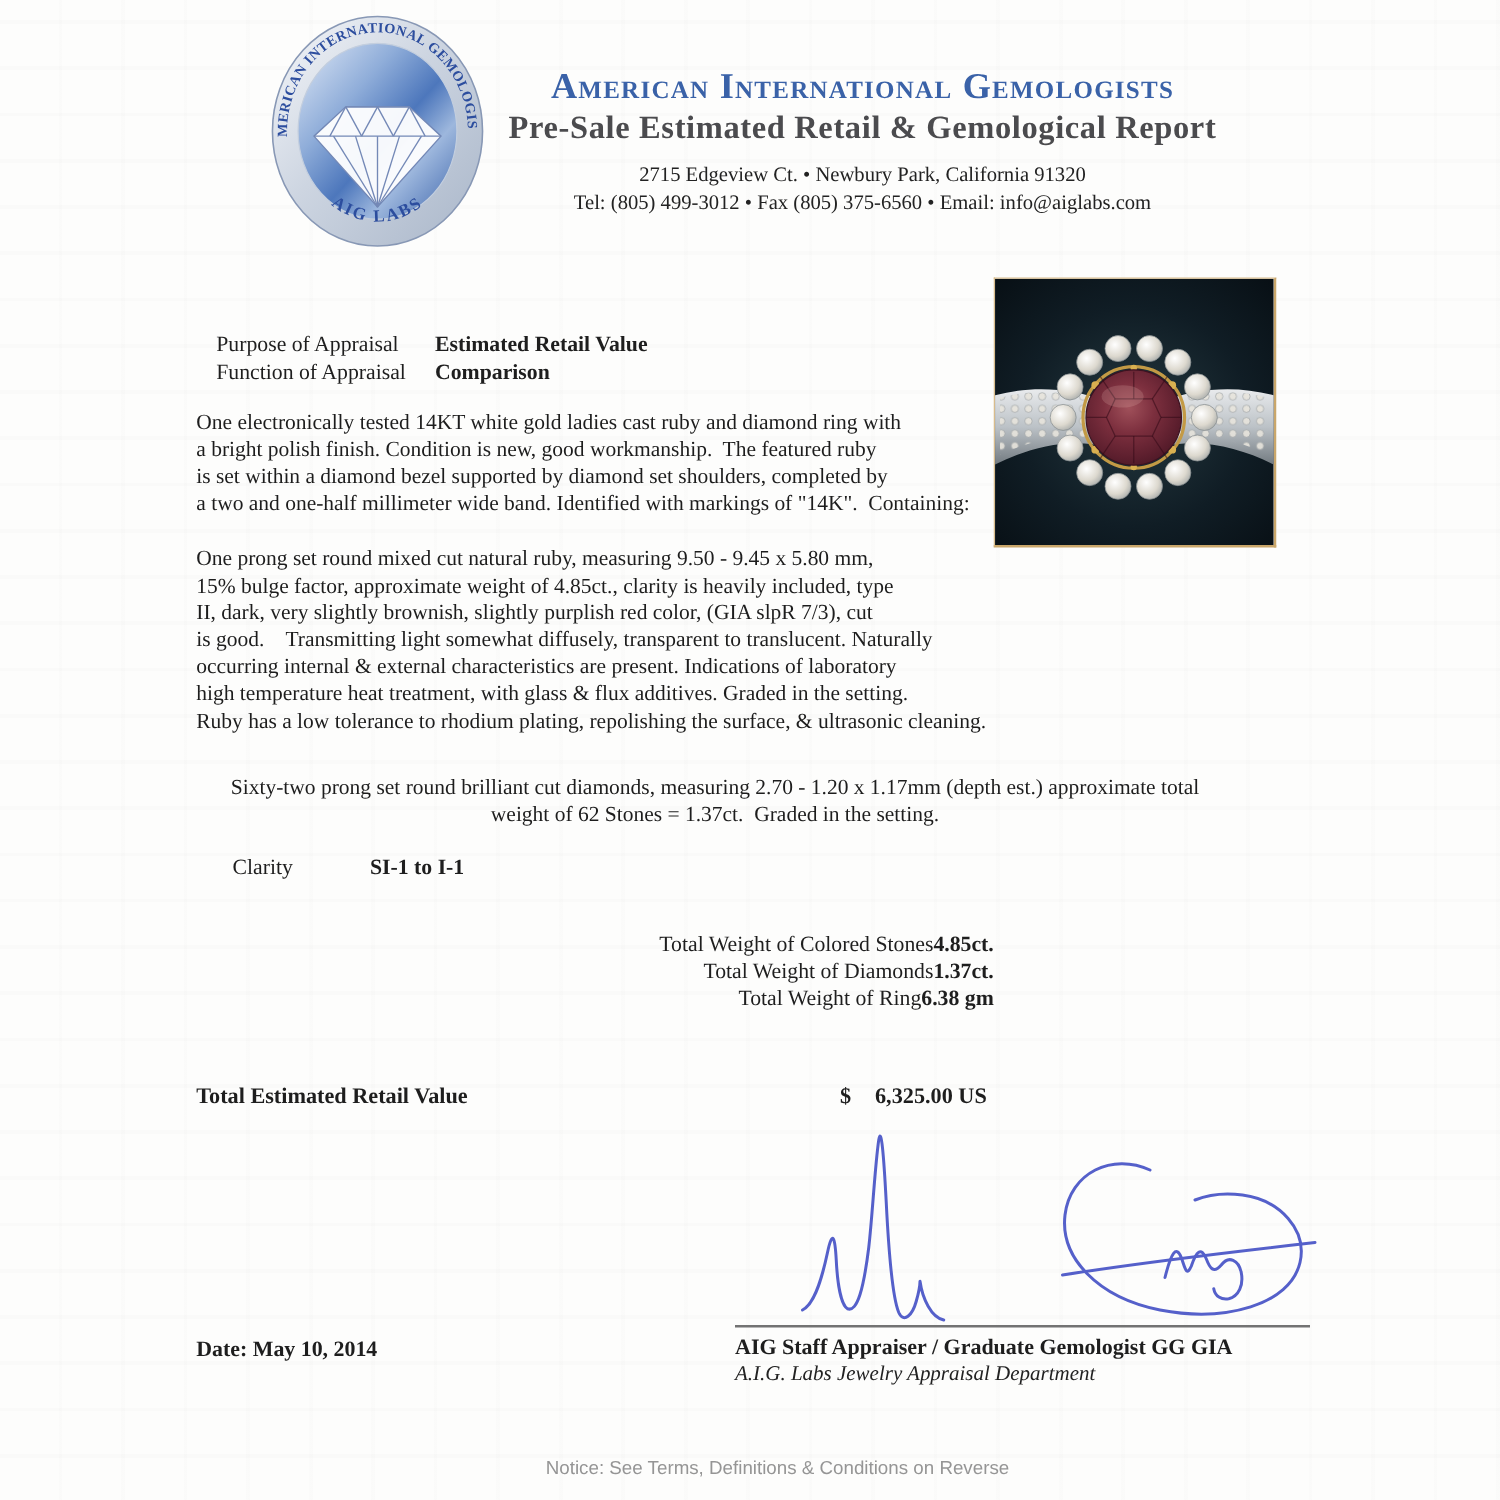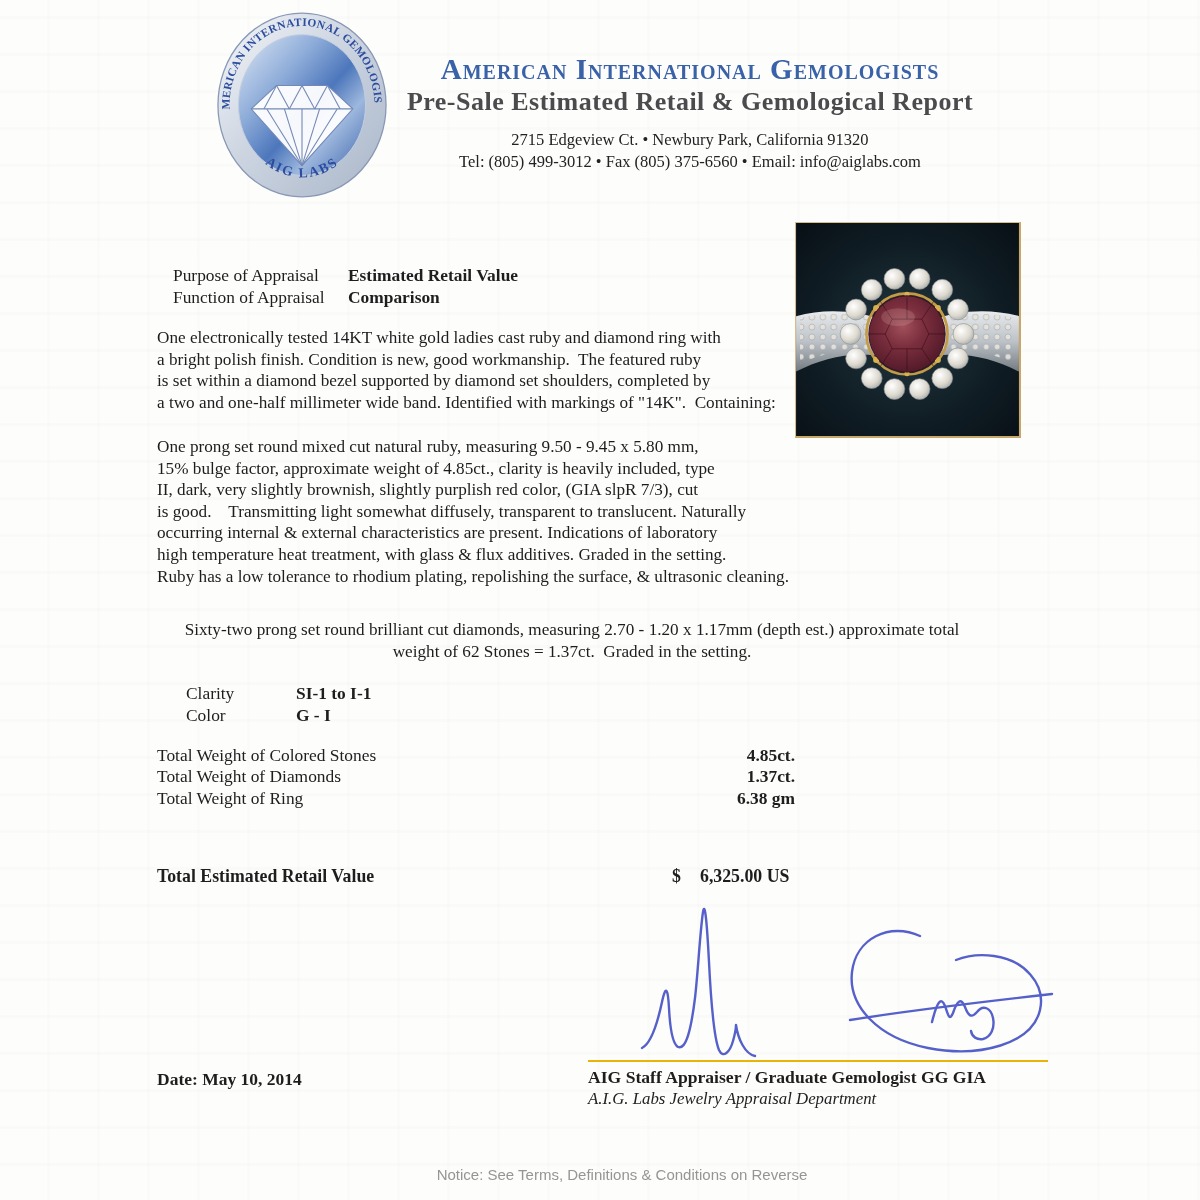--- a/index.html
+++ b/index.html
@@ -27,28 +27,28 @@
   }
   .addr{font-size:16.5px;line-height:21.5px;color:#222;margin-top:12px;}
   
   .para{white-space:pre-wrap;font-size:17.2px;line-height:21.6px;color:#1d1d1d;}
   .kv-row{display:flex;font-size:17.4px;line-height:22px;}
   .kv-label{width:175px;flex:none;}
   .kv-value{font-weight:bold;}
   .grade-row{display:flex;font-size:17.4px;line-height:21.8px;}
   .grade-label{width:110px;flex:none;}
   .grade-value{font-weight:bold;font-family:Liberation Serif, serif;}
-  .tot-row{display:flex;justify-content:space-between;font-size:17.4px;line-height:21.4px;}
+  .tot-row{display:flex;justify-content:flex-end;font-size:17.4px;line-height:21.4px;}
   .tot-value{font-weight:bold;}
   .retail-row{font-size:17.8px;font-weight:bold;position:relative;height:24px;}
   .retail-currency{position:absolute;left:515px;top:0;}
   .retail-amount{position:absolute;left:543px;top:0;}
   
   .date-line{font-size:17.5px;font-weight:bold;}
-  .sig-block{border-top:2px solid #eab308;padding-top:5px;}
+  .sig-block{border-top:2px solid #737373;padding-top:5px;}
   .appraiser-line{font-size:17.6px;font-weight:bold;line-height:21px;}
   .department-line{font-size:16.8px;font-style:italic;line-height:22px;color:#222;}
   
   .photo-frame{
     border-top:1px solid #d8bc8c;border-left:1px solid #d8bc8c;
     border-right:2px solid #c9a66a;border-bottom:2px solid #c9a66a;
     line-height:0;
   }
   .notice{font-family:"Liberation Sans",sans-serif;font-size:15px;color:#959595;text-align:center;}
 </style>
@@ -215,24 +215,20 @@
 Ruby has a low tolerance to rhodium plating, repolishing the surface, &amp; ultrasonic cleaning.</div>
 
   <div class="abs para" style="left:157px;top:619px;width:830px;text-align:center;">Sixty-two prong set round brilliant cut diamonds, measuring 2.70 - 1.20 x 1.17mm (depth est.) approximate total
 weight of 62 Stones = 1.37ct.  Graded in the setting.</div>
 
   <div class="abs" style="left:186px;top:683px;width:400px;">
     <div class="grade-row">
       <span class="grade-label">Clarity</span>
       <span class="grade-value">SI-1 to I-1</span>
     </div>
-    <div class="grade-row">
-      <span class="grade-label">Color</span>
-      <span class="grade-value">G - I</span>
-    </div>
   </div>
 
   <div class="abs" style="left:157px;top:745px;width:638px;">
     <div class="tot-row">
       <span>Total Weight of Colored Stones</span>
       <span class="tot-value">4.85ct.</span>
     </div>
     <div class="tot-row">
       <span>Total Weight of Diamonds</span>
       <span class="tot-value">1.37ct.</span>

